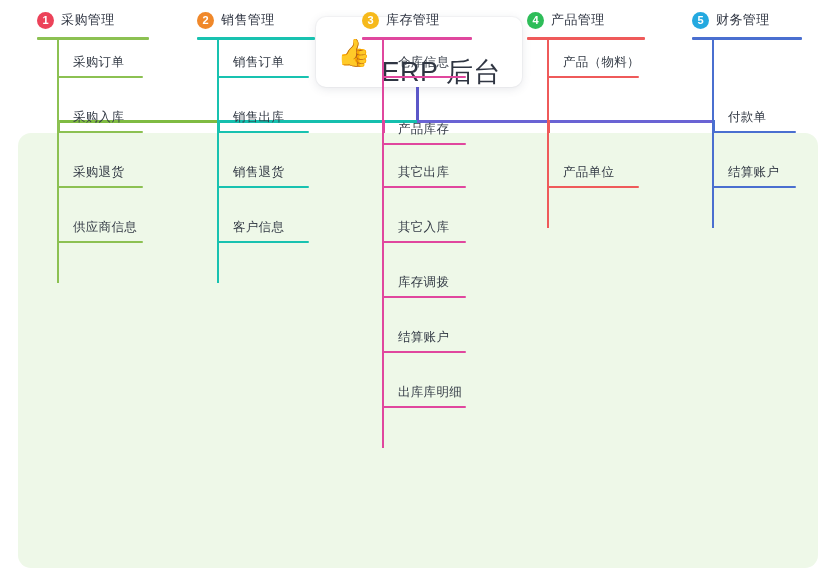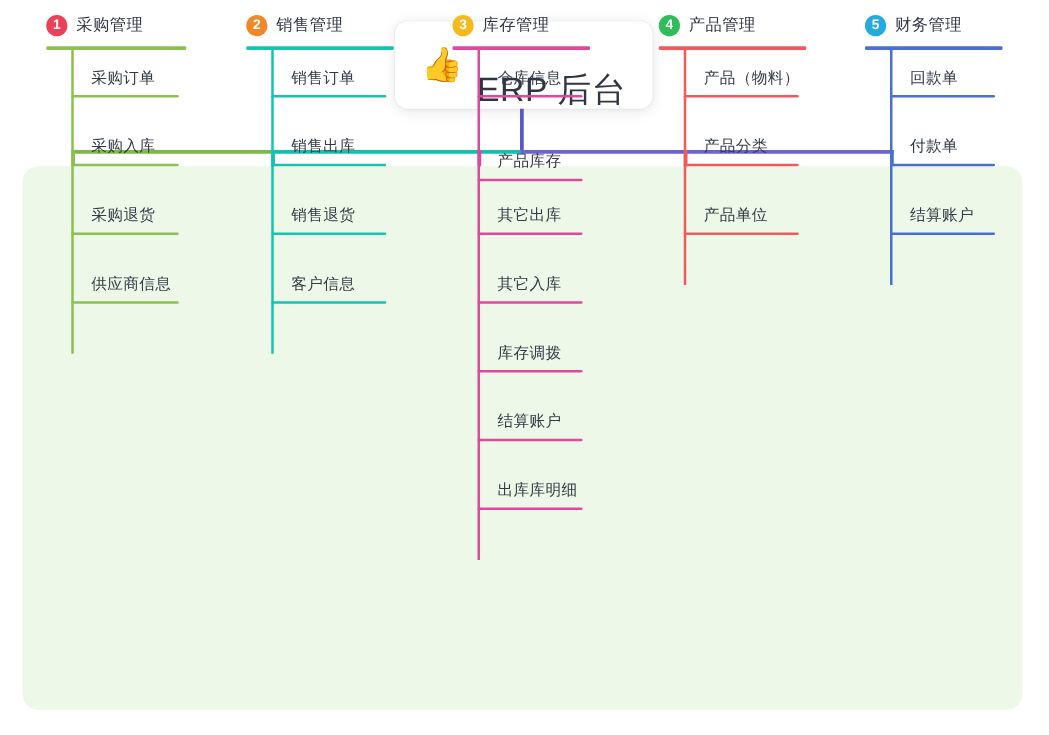--- a/index.html
+++ b/index.html
@@ -179,40 +179,32 @@
         <div class="col-head">
           <span class="badge" style="background: rgb(46, 189, 89);">4</span>
           <span class="col-title">产品管理</span>
         </div>
         <div class="col-underline" style="background: rgb(239, 90, 90); width: 118px;"></div>
         <div class="spine" style="background: rgb(239, 90, 90); height: 188px;"></div>
         <div class="leaf" style="top: 52px; width: 92px; height: 26px;">
           <span class="leaf-label">产品（物料）</span>
           <div class="leaf-underline" style="background: rgb(239, 90, 90); width: 92px;"></div>
         </div>
-        <div class="leaf" style="top: 107px; width: 92px; height: 26px;">
-          <span class="leaf-label">产品分类</span>
-          <div class="leaf-underline" style="background: rgb(239, 90, 90); width: 92px;"></div>
-        </div>
         <div class="leaf" style="top: 162px; width: 92px; height: 26px;">
           <span class="leaf-label">产品单位</span>
           <div class="leaf-underline" style="background: rgb(239, 90, 90); width: 92px;"></div>
         </div>
       </div>
       <div class="col" style="left: 692px; width: 110px; height: 440px;">
         <div class="col-head">
           <span class="badge" style="background: rgb(36, 169, 224);">5</span>
           <span class="col-title">财务管理</span>
         </div>
         <div class="col-underline" style="background: rgb(74, 111, 208); width: 110px;"></div>
         <div class="spine" style="background: rgb(74, 111, 208); height: 188px;"></div>
-        <div class="leaf" style="top: 52px; width: 84px; height: 26px;">
-          <span class="leaf-label">回款单</span>
-          <div class="leaf-underline" style="background: rgb(74, 111, 208); width: 84px;"></div>
-        </div>
         <div class="leaf" style="top: 107px; width: 84px; height: 26px;">
           <span class="leaf-label">付款单</span>
           <div class="leaf-underline" style="background: rgb(74, 111, 208); width: 84px;"></div>
         </div>
         <div class="leaf" style="top: 162px; width: 84px; height: 26px;">
           <span class="leaf-label">结算账户</span>
           <div class="leaf-underline" style="background: rgb(74, 111, 208); width: 84px;"></div>
         </div>
       </div>
     </div>

